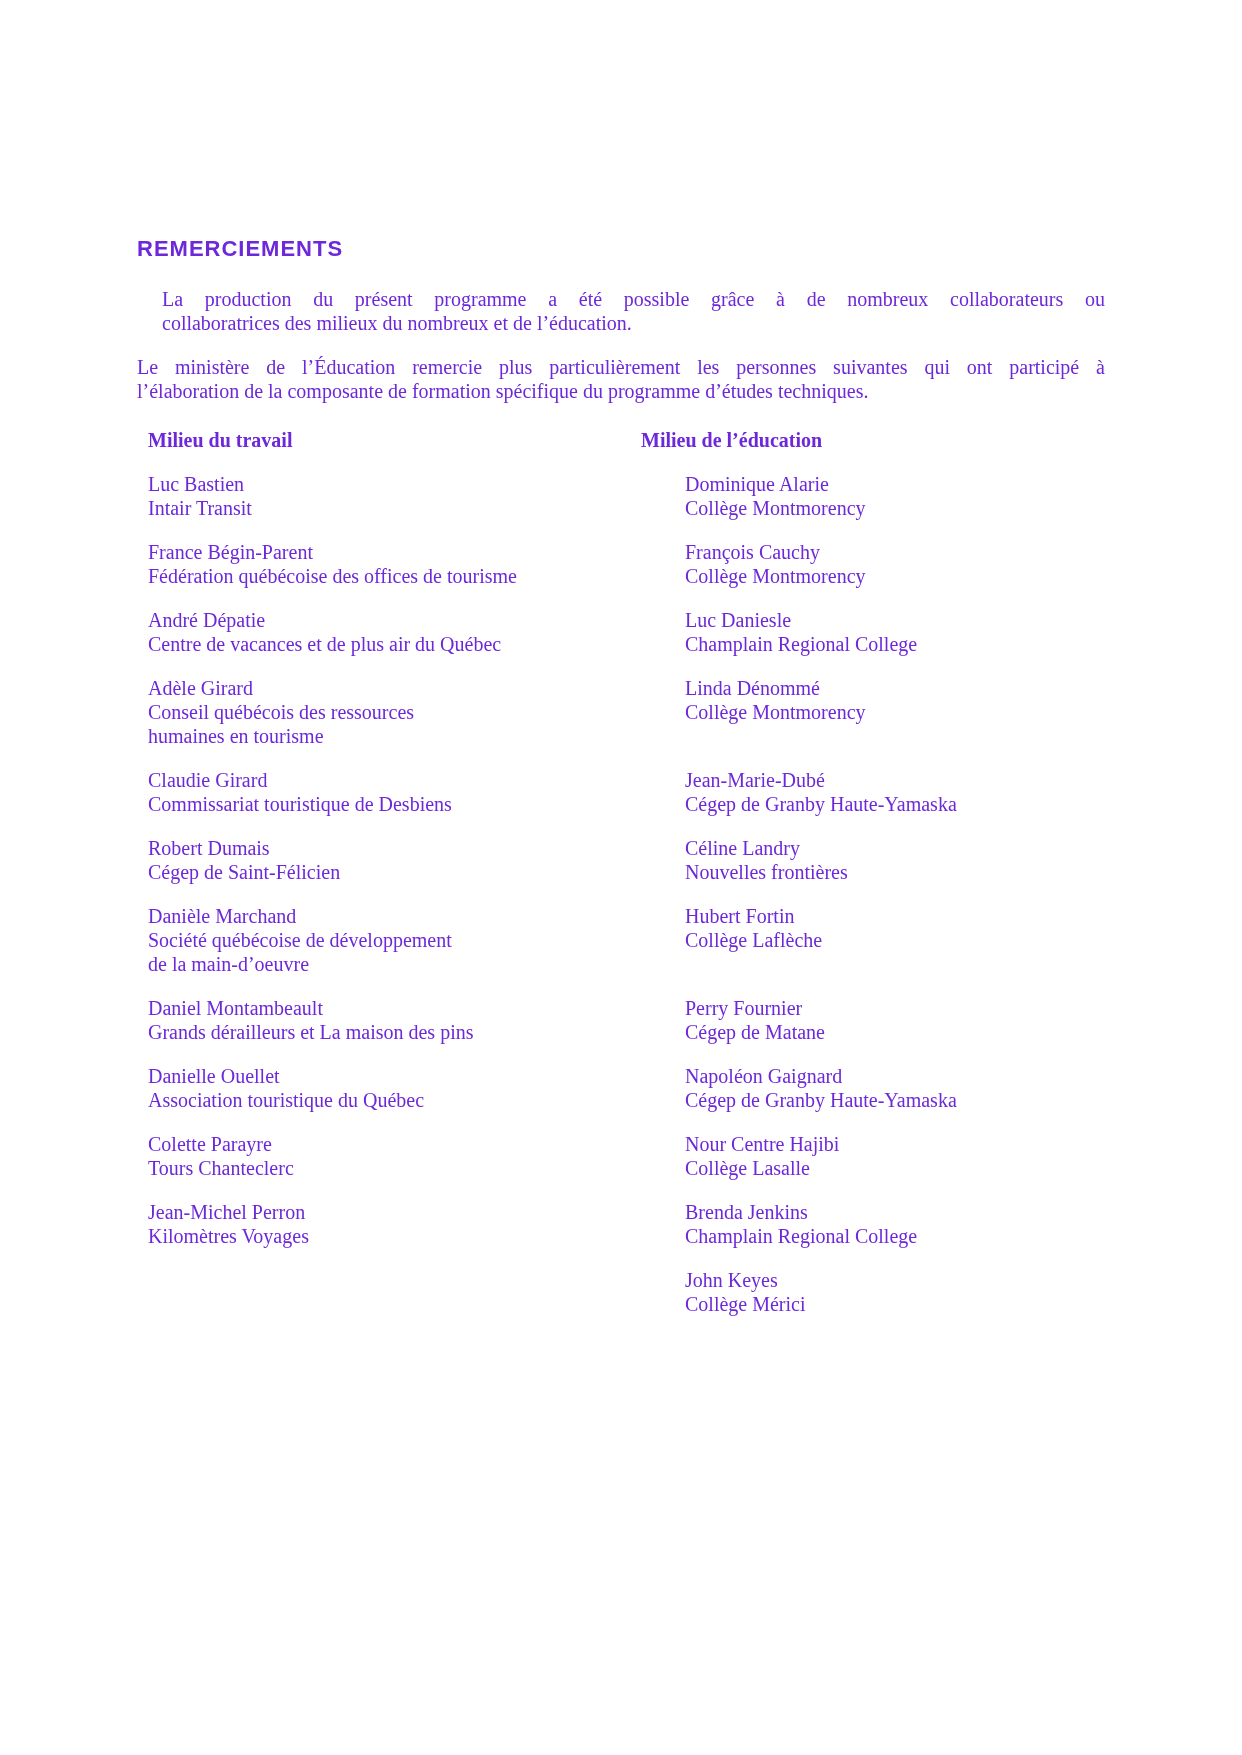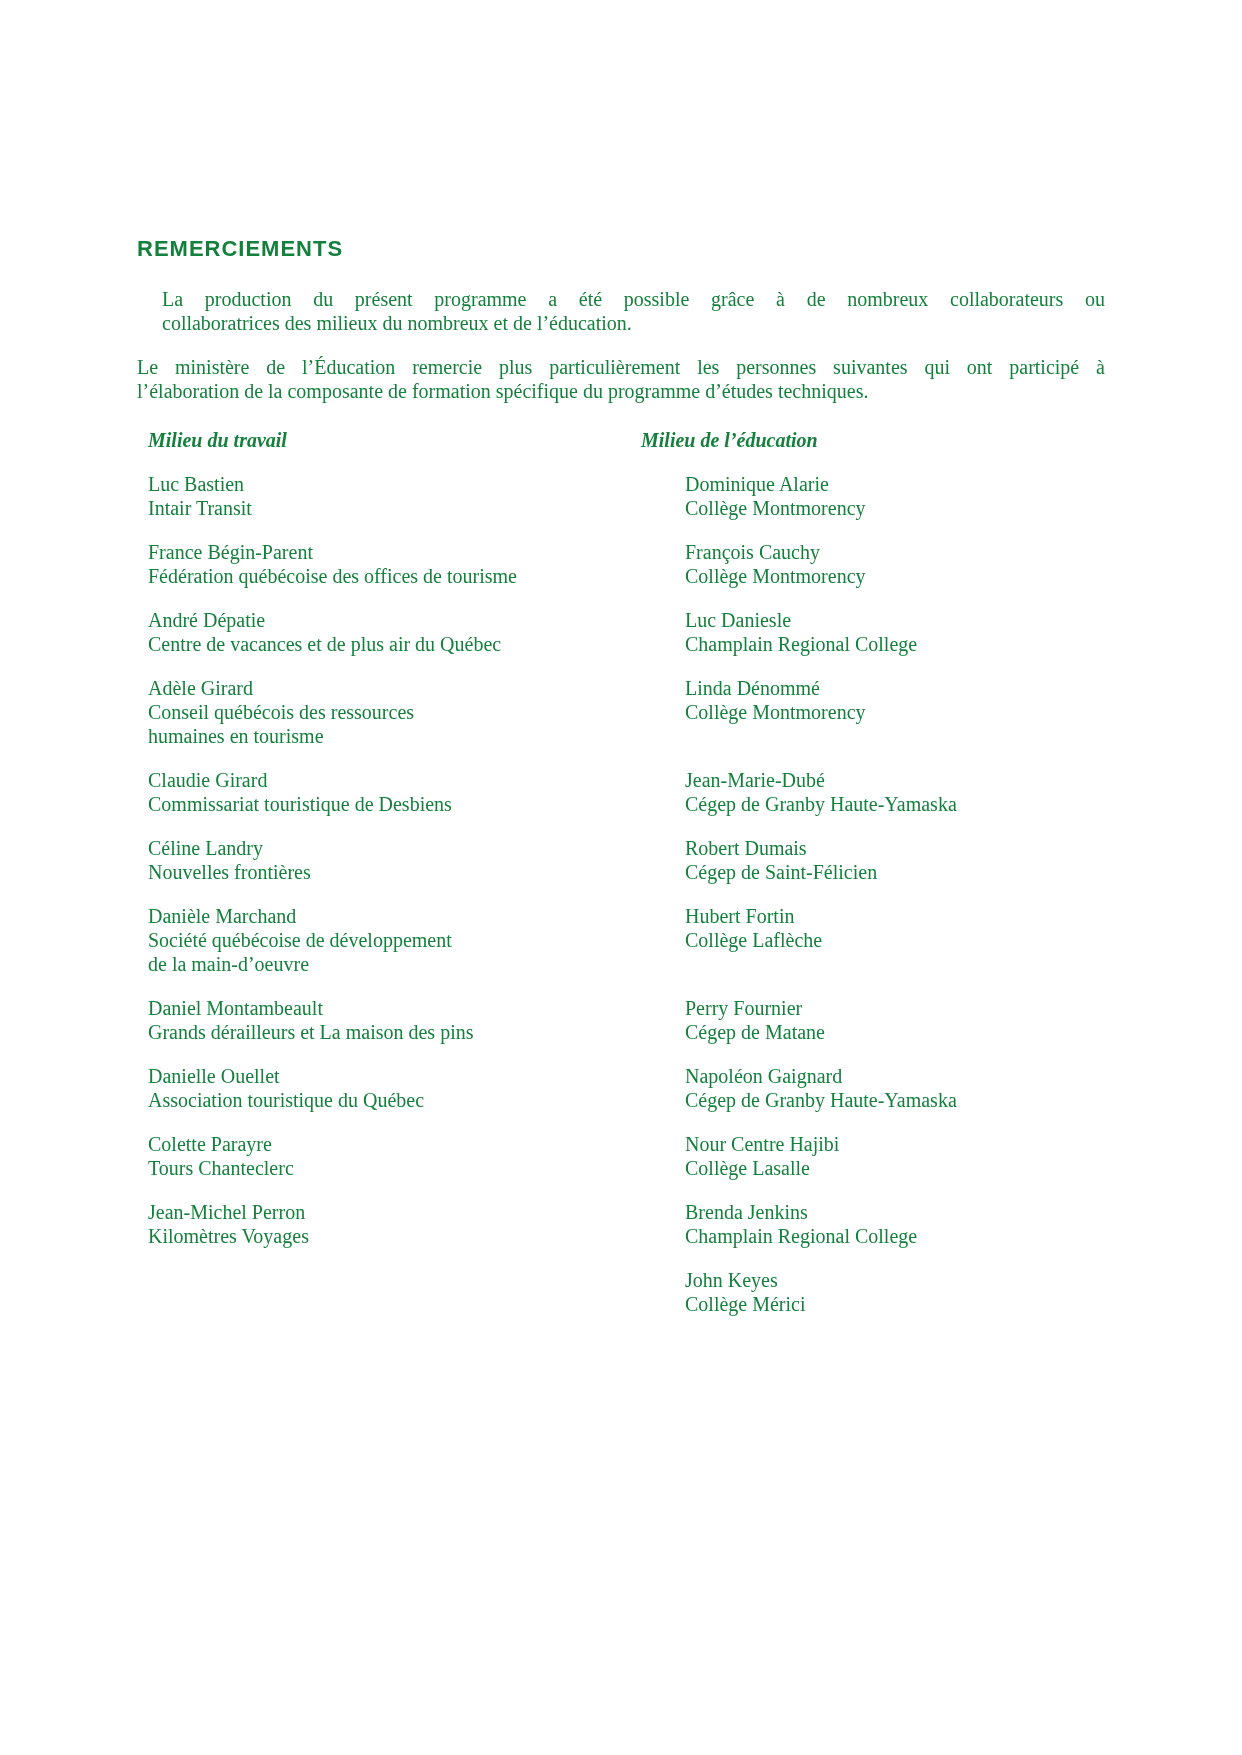--- a/index.html
+++ b/index.html
@@ -3,21 +3,21 @@
 <meta charset="utf-8">
 <style>
   html, body { margin: 0; padding: 0; background: #888; }
   .page {
     width: 1242px;
     height: 1755px;
     margin: 0 auto;
     background: #ffffff;
     box-sizing: border-box;
     padding: 237px 137px 0 137px;
-    color: #15803d;
+    color: #6d28d9;
     font-family: "Liberation Serif", serif;
     overflow: hidden;
   }
   .title {
     font-family: "Liberation Sans", sans-serif;
     font-weight: 700;
     font-size: 22px;
     line-height: 24px;
     letter-spacing: 1px;
     margin: 0;
@@ -30,21 +30,20 @@
   .cols { margin-left: 11px; }
   .cols-header, .row {
     display: grid;
     grid-template-columns: 493px 1fr;
   }
   .cols-header { margin-top: 25px; }
   .col-h {
     font-weight: 700;
     font-size: 20px;
     line-height: 24px;
-    font-style: italic;
   }
   .row { margin-top: 20px; gap: 44px; }
   .entry { font-size: 20px; line-height: 24px; white-space: nowrap; }
   .line { }
 </style>
 </head>
 <body>
 
 <div class="page">
 
@@ -129,27 +128,27 @@
         </div>
         <div class="entry">
           <div class="line">Jean-Marie-Dubé</div>
           <div class="line">Cégep de Granby Haute-Yamaska</div>
           <div class="line"></div>
         </div>
       </div>
 
       <div class="row">
         <div class="entry">
+          <div class="line">Robert Dumais</div>
+          <div class="line">Cégep de Saint-Félicien</div>
+          <div class="line"></div>
+        </div>
+        <div class="entry">
           <div class="line">Céline Landry</div>
           <div class="line">Nouvelles frontières</div>
-          <div class="line"></div>
-        </div>
-        <div class="entry">
-          <div class="line">Robert Dumais</div>
-          <div class="line">Cégep de Saint-Félicien</div>
           <div class="line"></div>
         </div>
       </div>
 
       <div class="row">
         <div class="entry">
           <div class="line">Danièle Marchand</div>
           <div class="line">Société québécoise de développement</div>
           <div class="line">de la main-d’oeuvre</div>
         </div>

